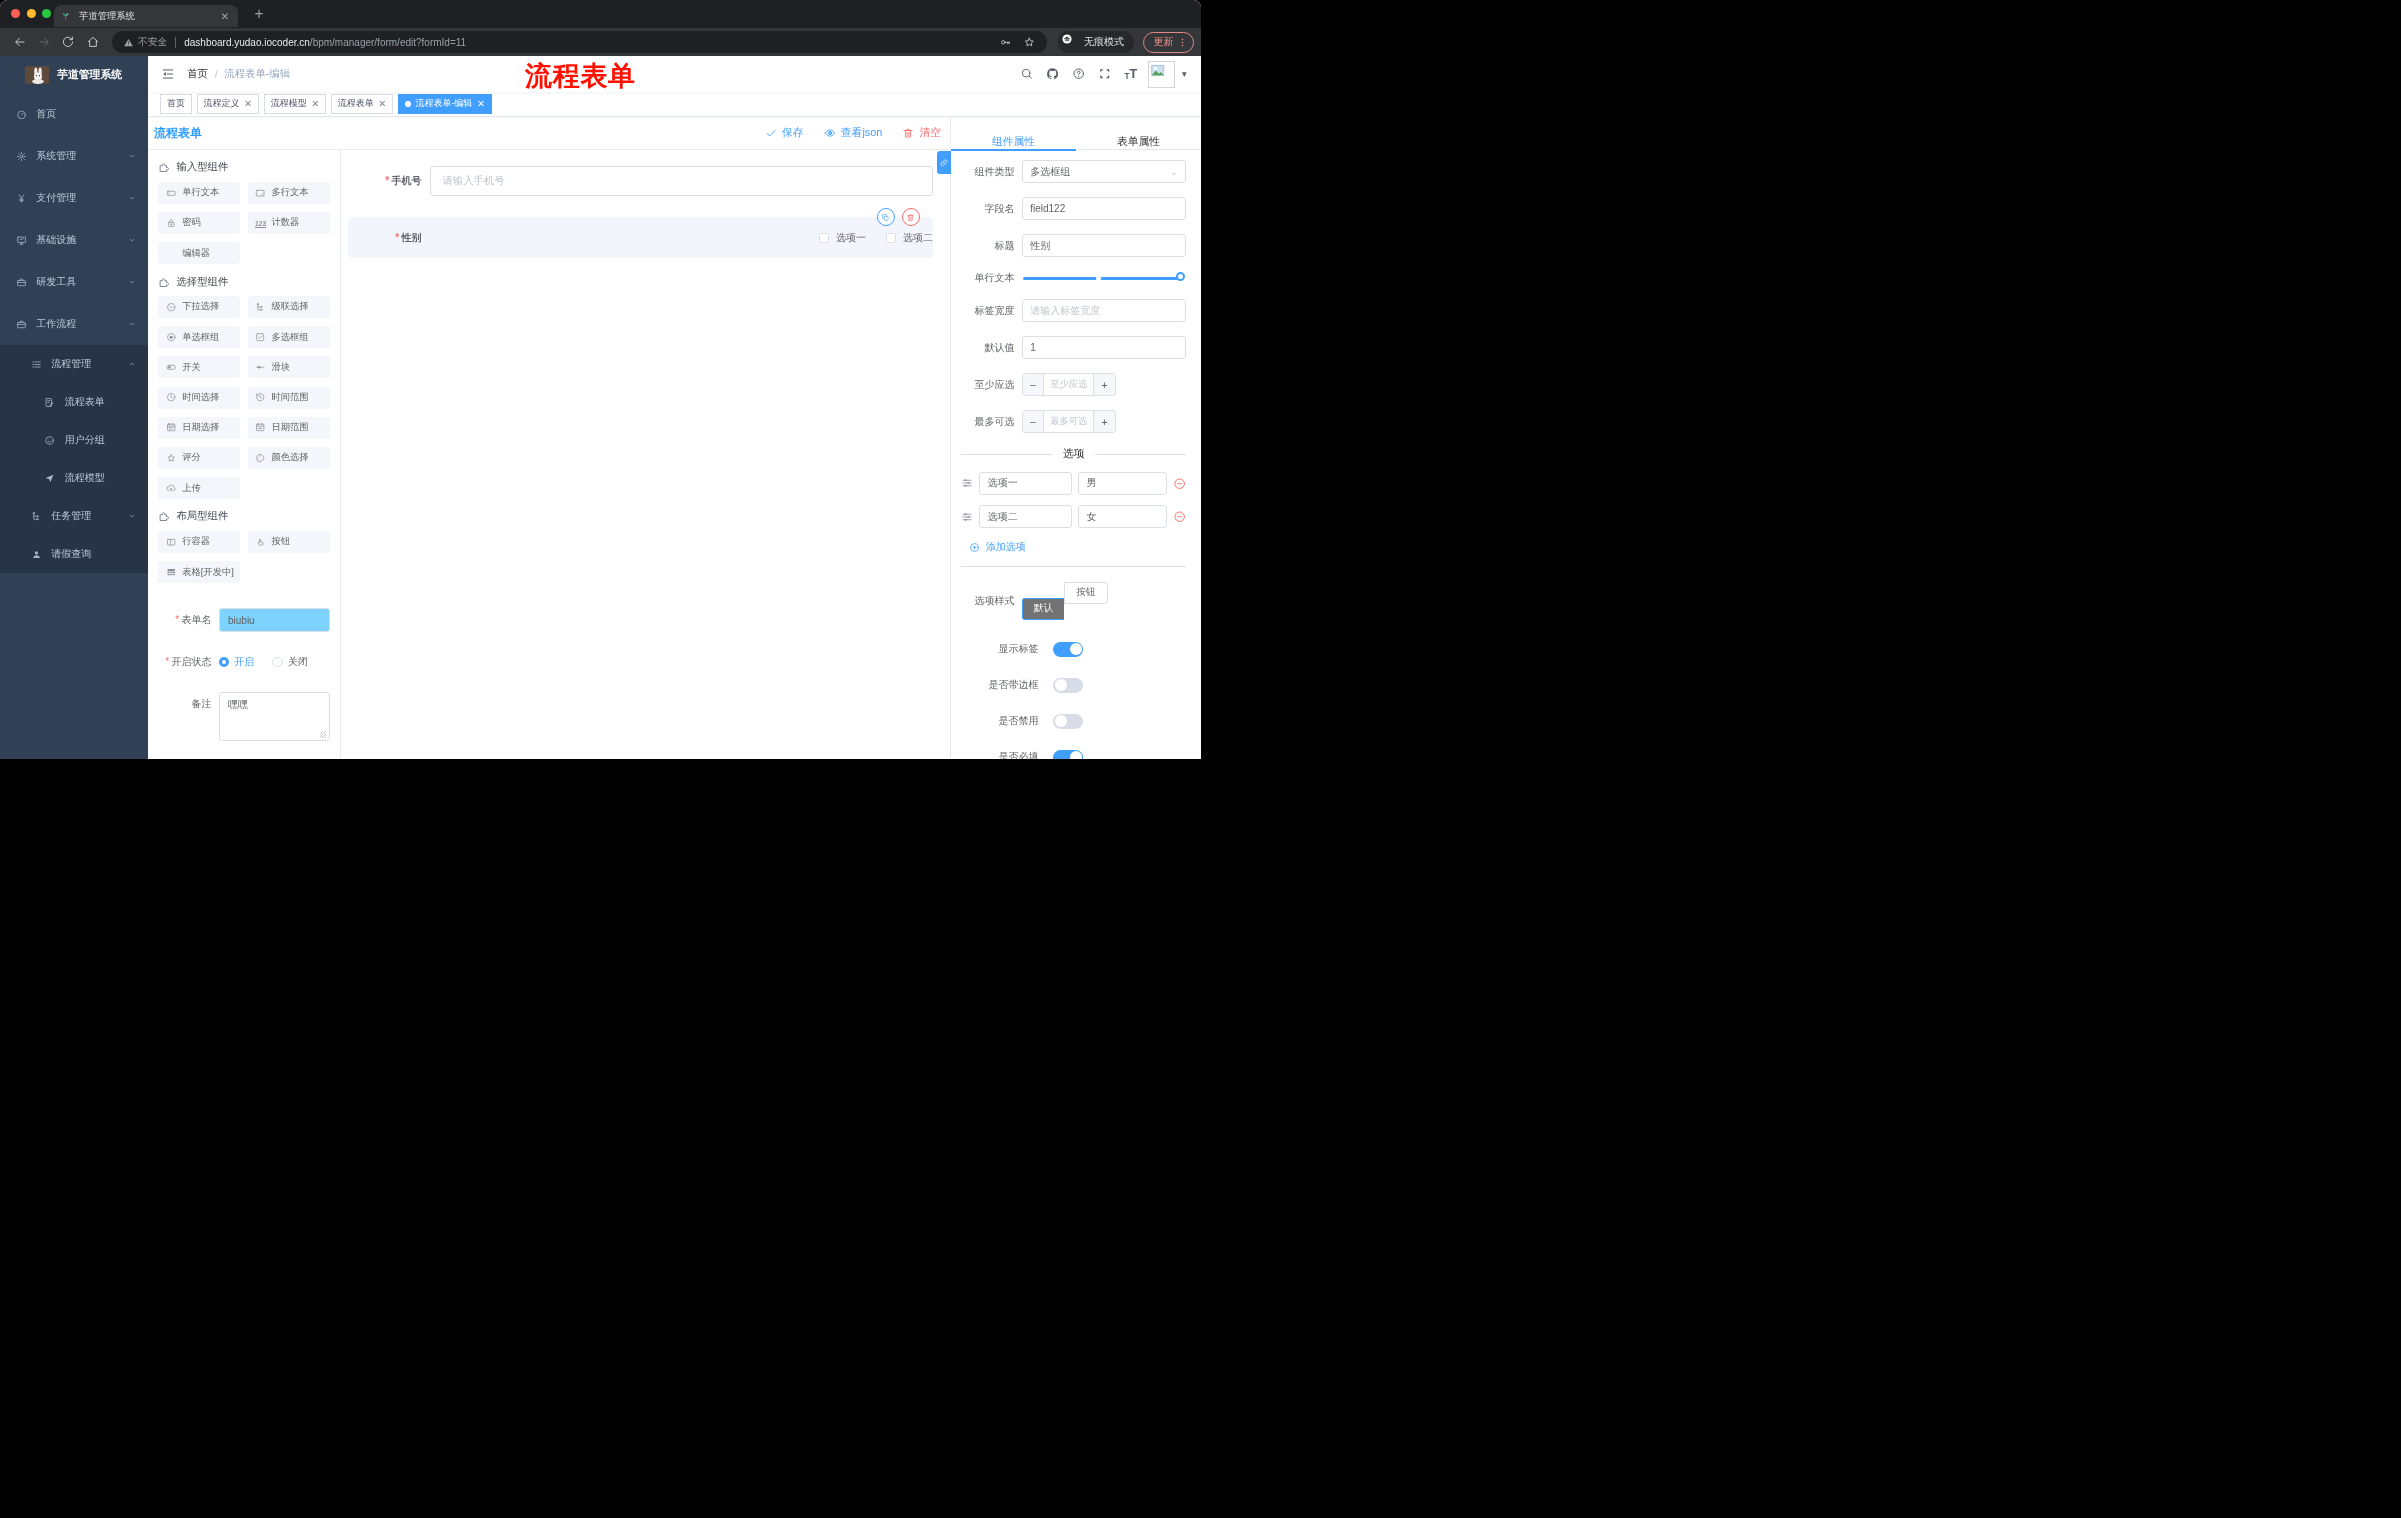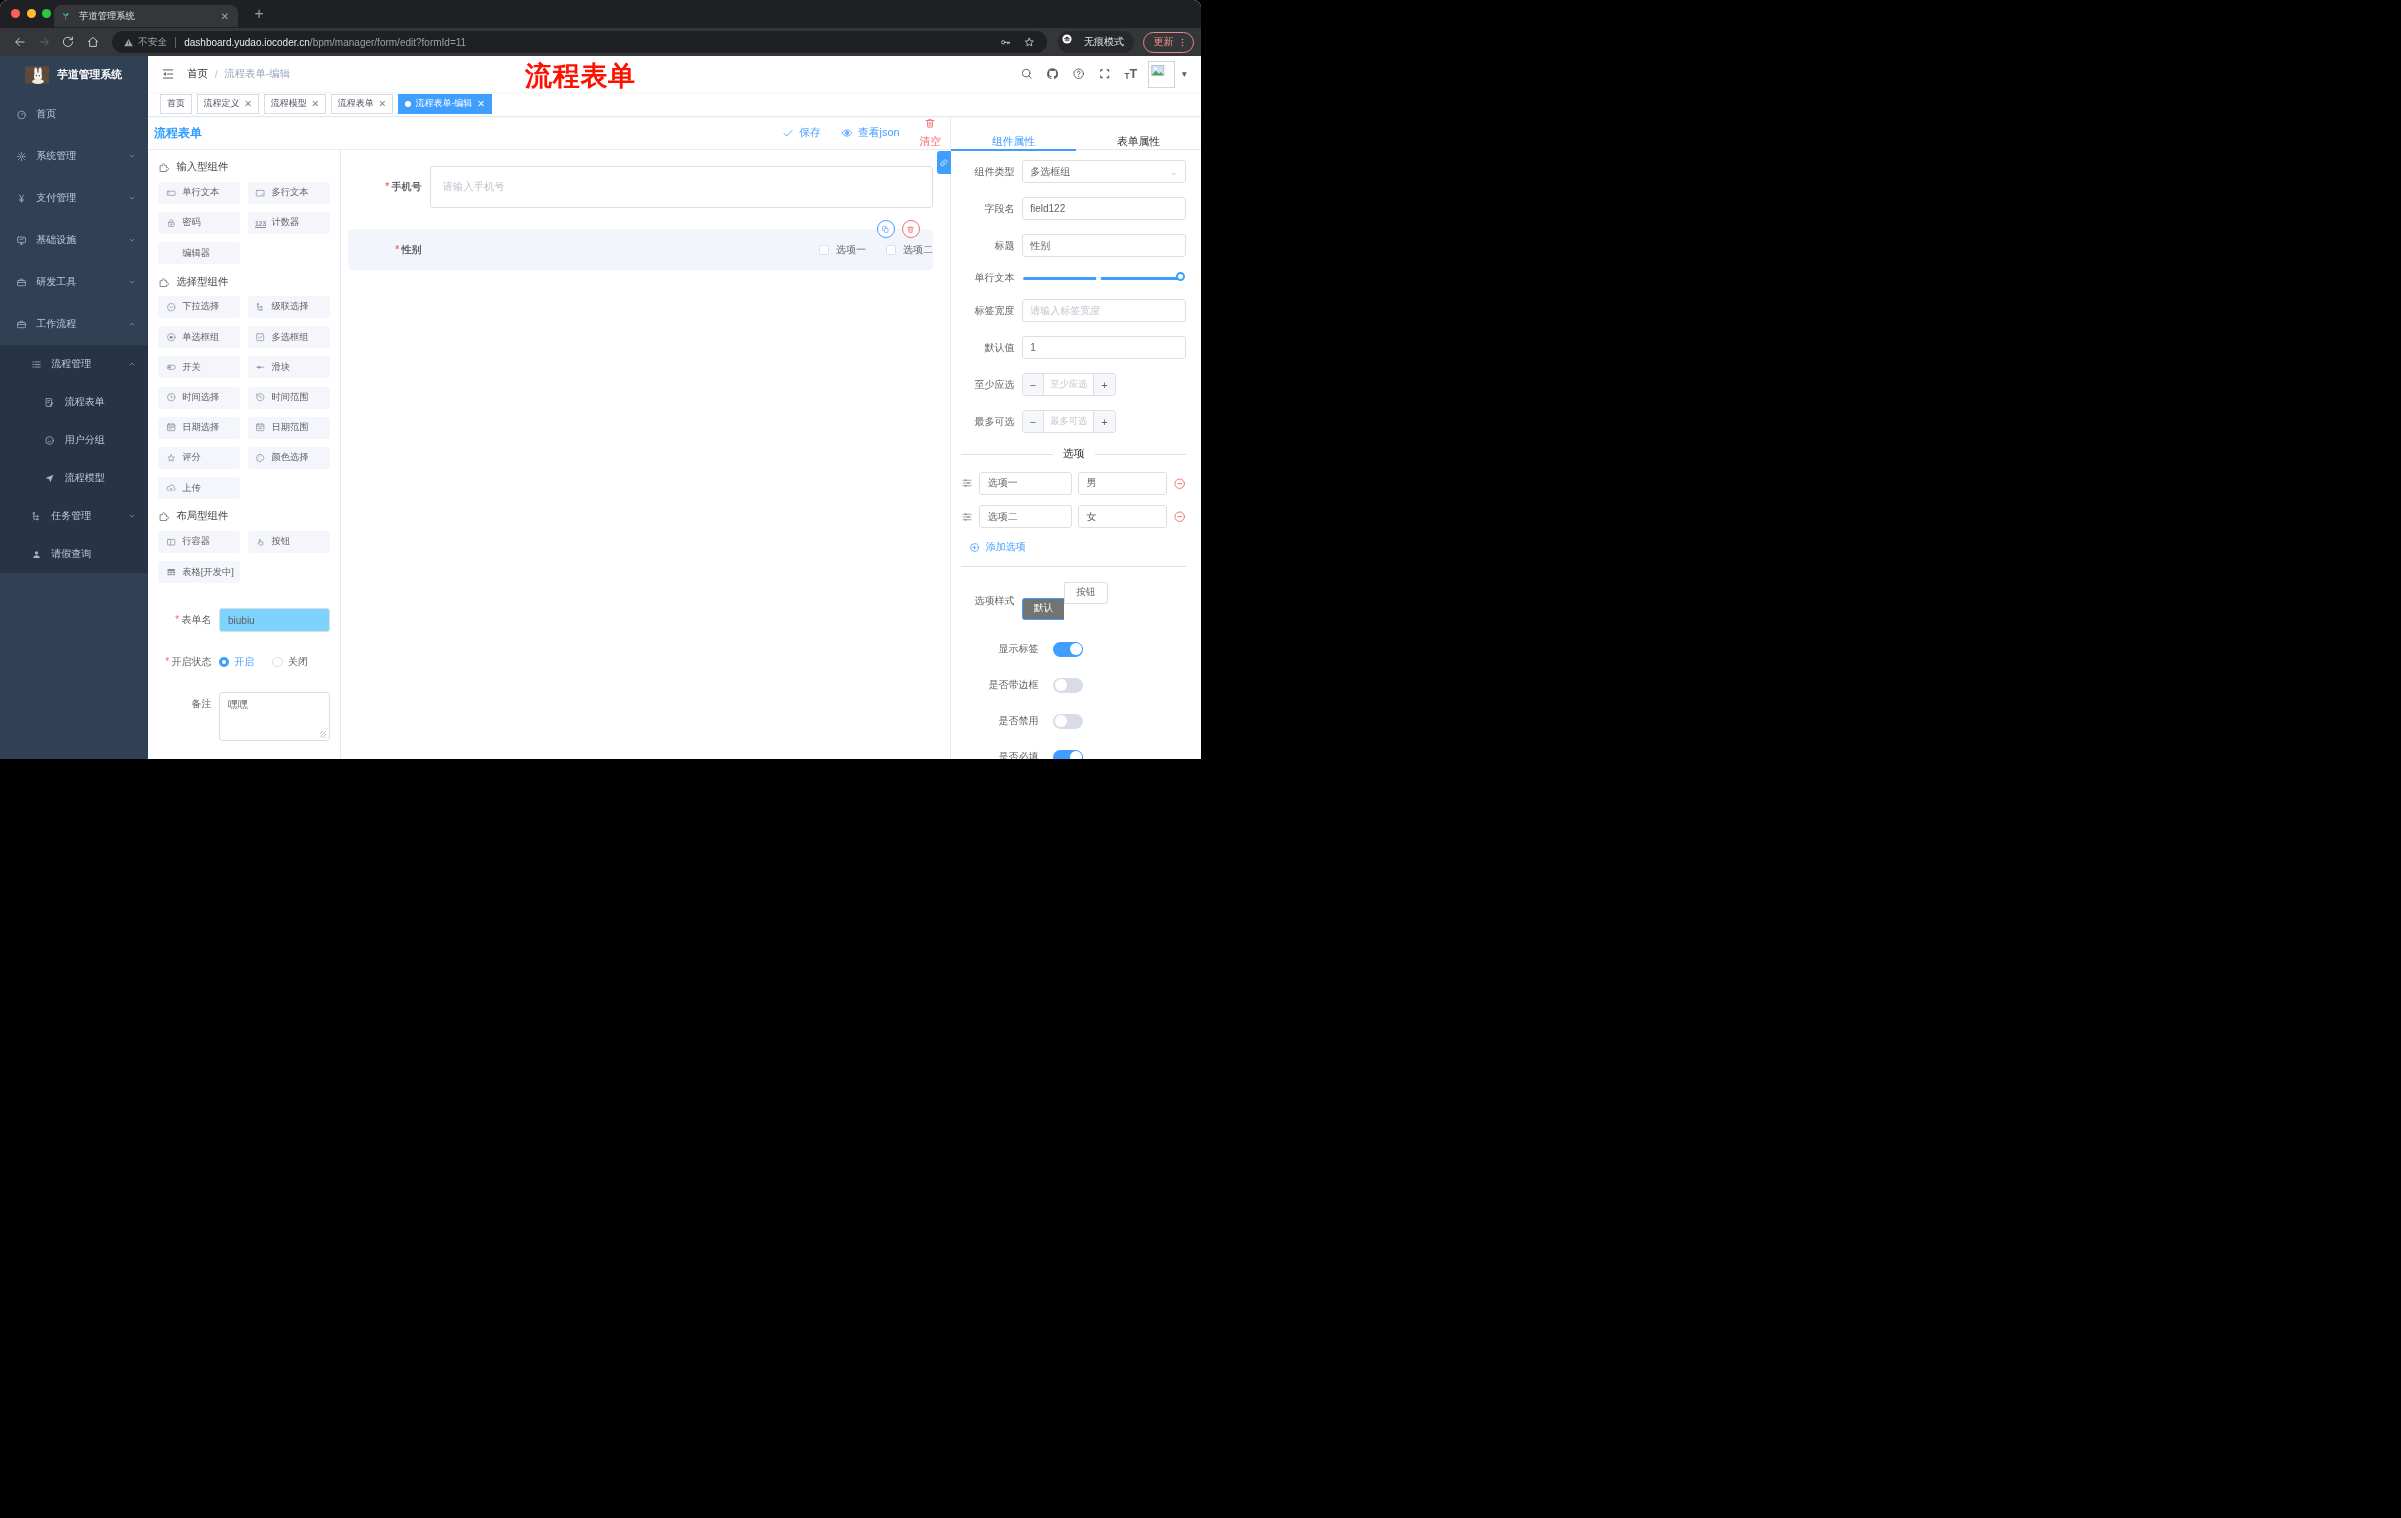--- a/index.html
+++ b/index.html
@@ -83,21 +83,21 @@
                         display:inline-block; }
 
   .content { flex:1; display:flex; min-height:0; }
   .leftwrap { flex:1; display:flex; flex-direction:column; min-width:0; }
   .dheader { height:33px; border-bottom:0.7px solid #e8ebf0; display:flex; align-items:center;
              padding:0 9px 0 6px; flex-shrink:0; }
   .dtitle { font-size:12px; font-weight:bold; color:#2d9dff; }
   .dactions { margin-left:auto; display:flex; align-items:center; gap:20px; font-size:10.8px; }
   .dact { display:flex; align-items:center; gap:5.2px; cursor:pointer; }
   .dact .ai { font-size:12px; }
-  .dact.blue { color:#409eff; } .dact.red { color:#f56c6c;flex-direction:column; }
+  .dact.blue { color:#409eff; } .dact.red { color:#f56c6c; }
 
   .workrow { flex:1; display:flex; min-height:0; }
   
   .palette { width:193px; flex-shrink:0; border-right:0.7px solid #e8ebf0; padding:0 10.4px; overflow:hidden; }
   .psec-h { display:flex; align-items:center; gap:6px; margin:10.4px 0 7.4px; color:#42464d; font-size:10.4px; }
   .psec-h .pi { font-size:12px; color:#6e7480; }
   .pgrid { display:grid; grid-template-columns:1fr 1fr; gap:8.2px 7.4px; }
   .chip { height:22px; background:#f4f6fc; border-radius:2.2px; display:flex; align-items:center;
           padding:0 4.5px 0 7.4px; font-size:9.3px; color:#606266; gap:6px; cursor:move;
           white-space:nowrap; overflow:hidden; }
@@ -118,21 +118,21 @@
   .ftext { flex:1; height:49px; border:0.7px solid #dcdfe6; border-radius:3px; padding:5.2px 8.2px;
            position:relative; background:#fff; color:#606266; }
   .ftext::after { content:""; position:absolute; right:2.2px; bottom:2.2px; width:6.7px; height:6.7px;
       background:repeating-linear-gradient(135deg,transparent 0 1.5px,#c0c4cc 1.5px 2.2px); }
 
   
   .canvas { flex:1; min-width:0; padding:16.3px 17px 0 7.4px; background:#fff; }
   .crow { display:flex; align-items:center; }
   .clabel { width:82px; text-align:right; padding-right:9px; font-size:10px; font-weight:600;
             color:#5f6368; flex-shrink:0; white-space:nowrap; }
-  .cinput { flex:1; height:42px; border:0.7px solid #dcdfe6; border-radius:3px; display:flex;
+  .cinput { flex:1; height:30px; border:0.7px solid #dcdfe6; border-radius:3px; display:flex;
             align-items:center; padding:0 11px; color:#c0c4cc; font-size:10.4px; background:#fff; }
   .selblock { position:relative; margin-top:21px; height:41px; background:#f3f5fd; border-radius:4.5px;
               display:flex; align-items:center;justify-content:space-between; }
   .selacts { position:absolute; top:-9px; right:13.4px; display:flex; gap:6.7px; }
   .actbtn { width:18px; height:18px; border-radius:50%; background:#fff; display:flex;
             align-items:center; justify-content:center; font-size:9px; }
   .actbtn.copy { border:0.7px solid #409eff; color:#409eff; }
   .actbtn.del  { border:0.7px solid #f56c6c; color:#f56c6c; }
   .cbgroup { display:flex; align-items:center; gap:20px; }
   .cb { display:flex; align-items:center; gap:6.7px; font-size:10px; color:#606266; }

